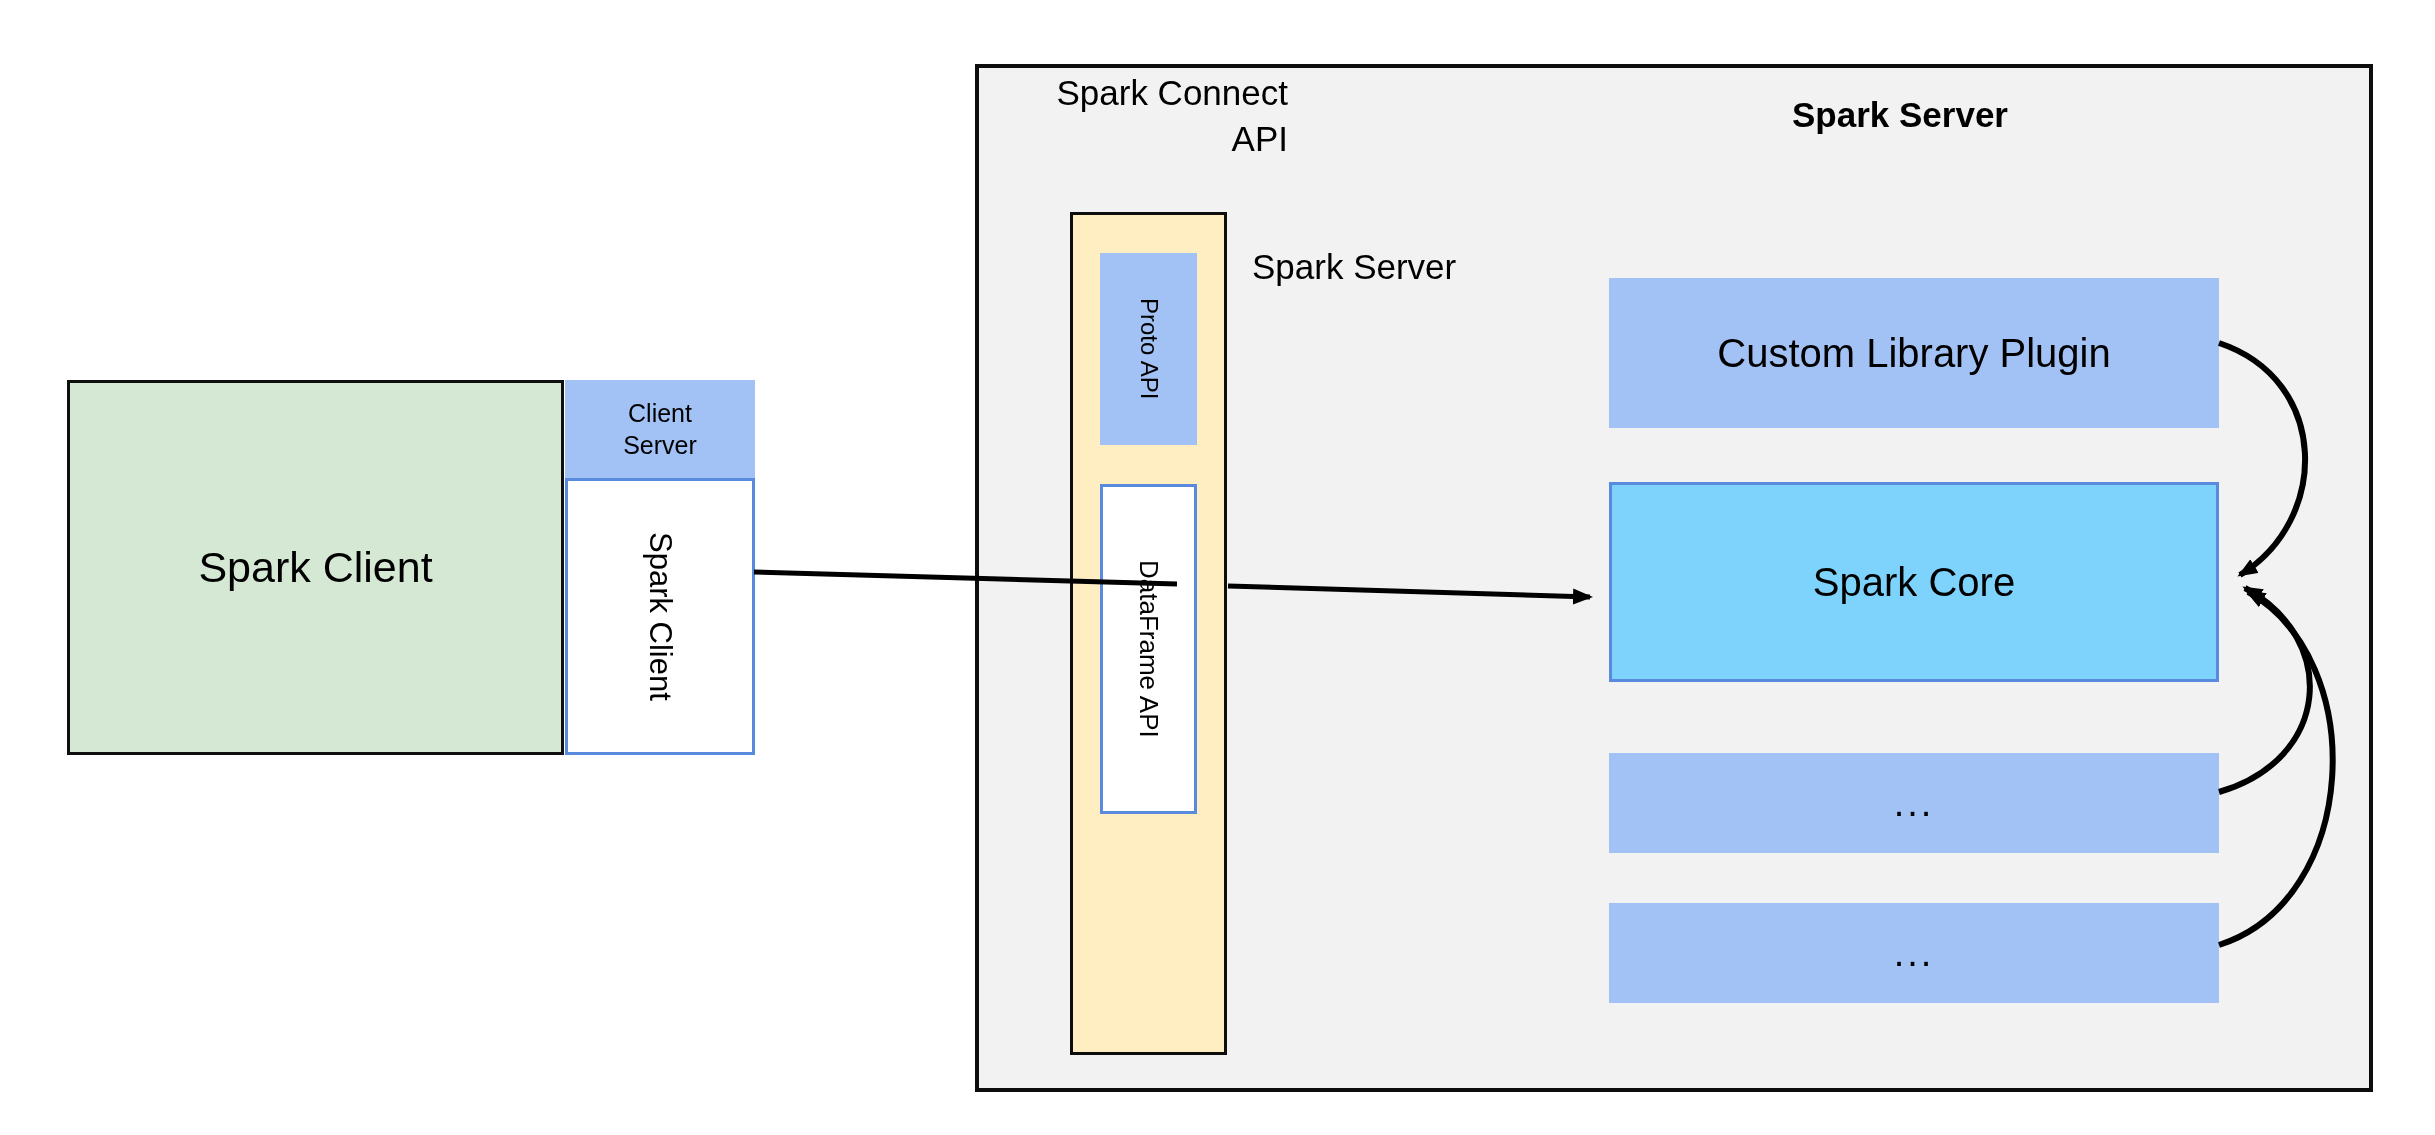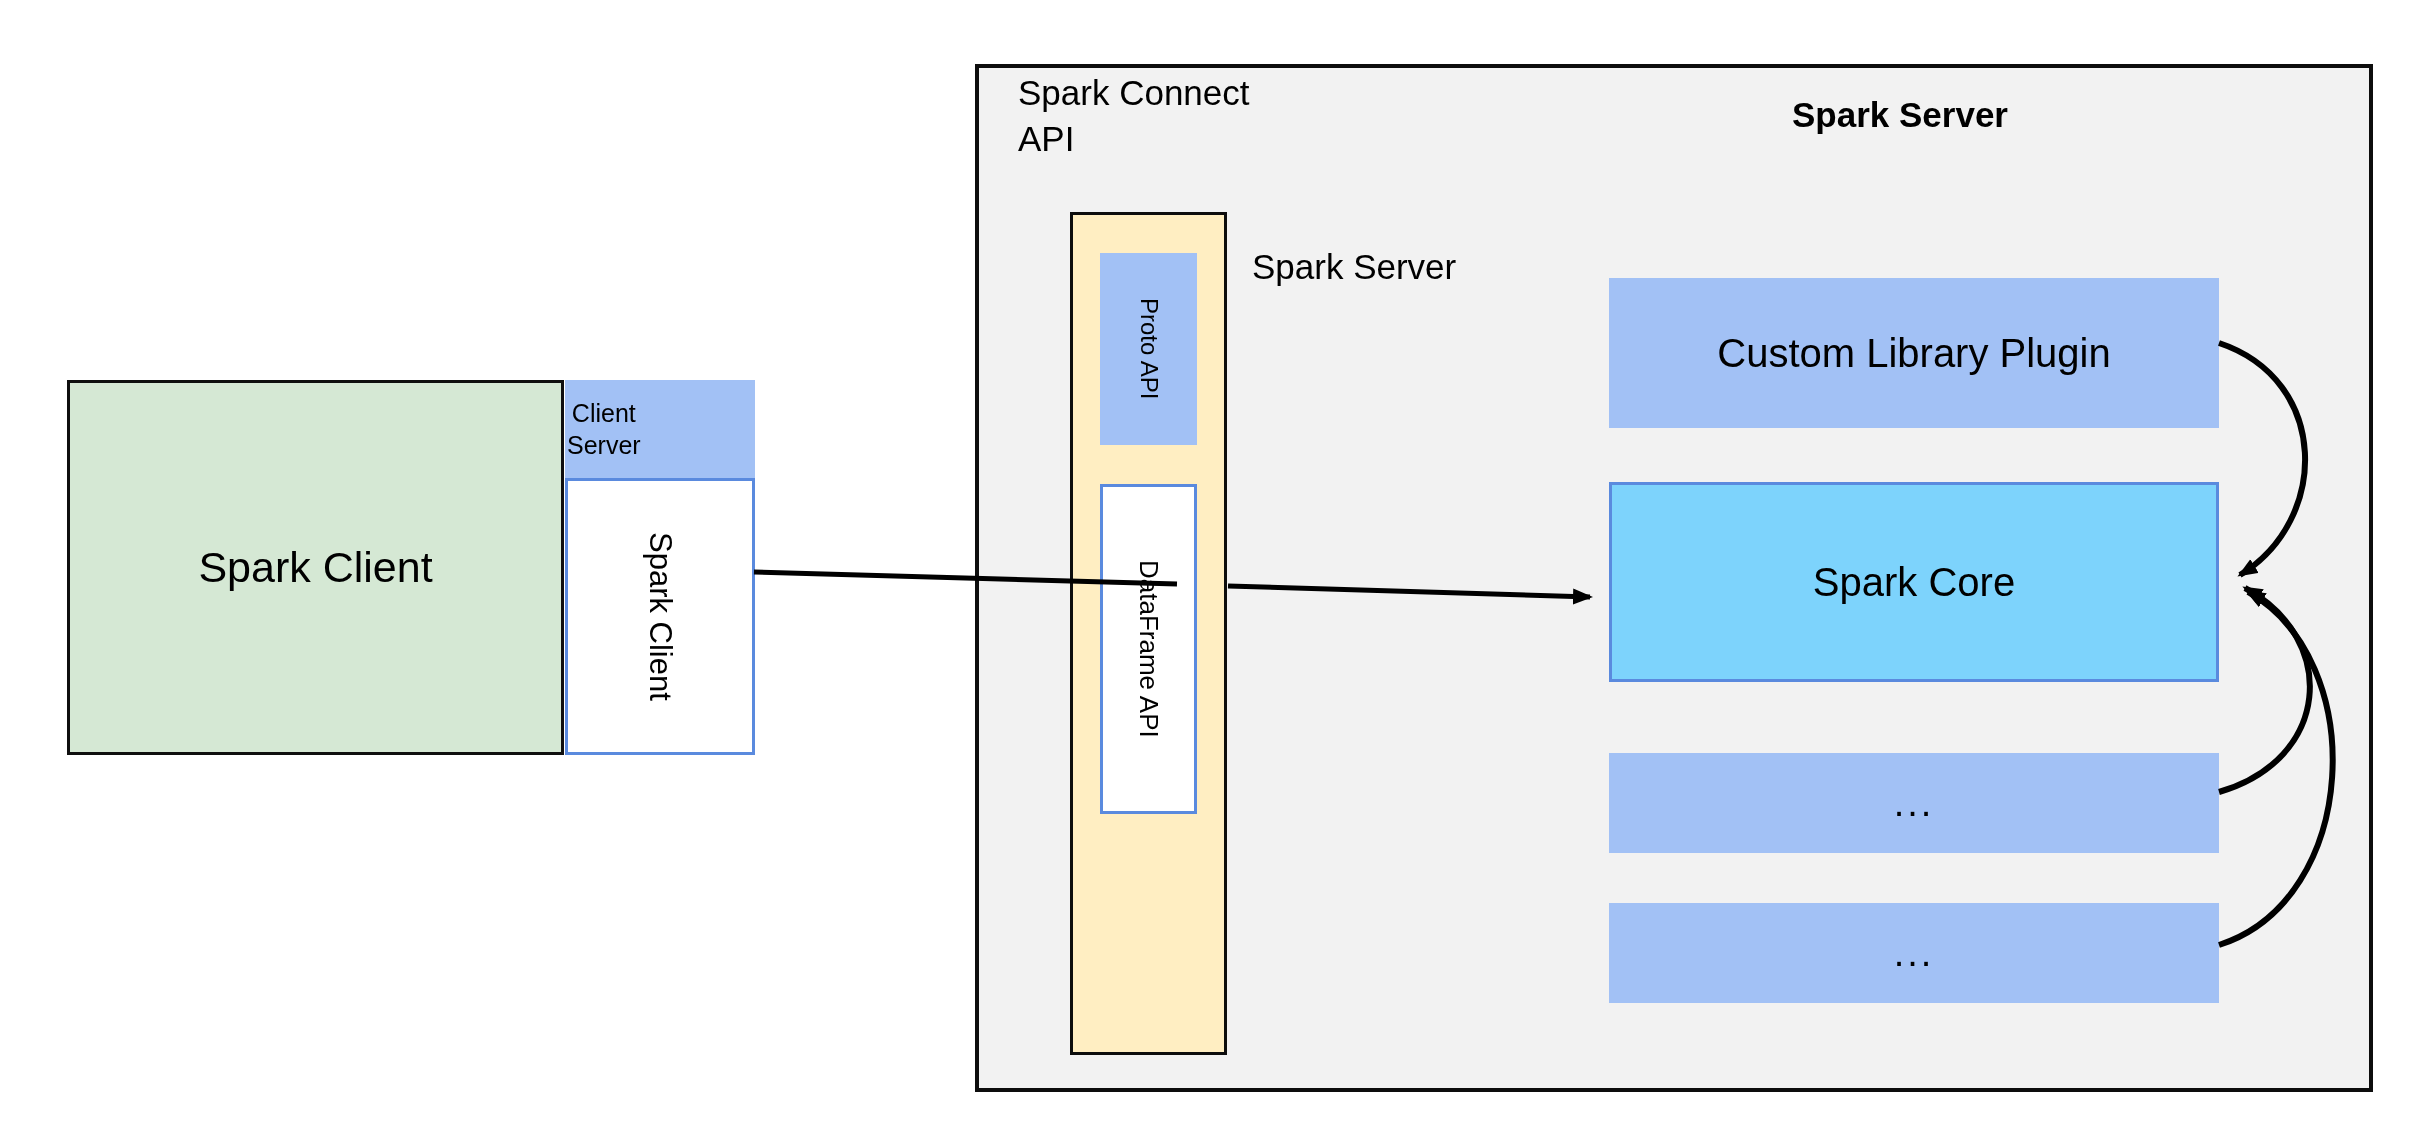--- a/index.html
+++ b/index.html
@@ -26,21 +26,21 @@
     background: #d5e8d4;
     border: 3px solid #0f0f0f;
     display: flex; align-items: center; justify-content: center;
     text-align: center;
     font-size: 43px; color: #000000; line-height: 1.28;
   }
   .client-pkg-header {
     left: 565px; top: 380px; width: 190px; height: 99px;
     background: #a2c1f5;
     border: 2px solid #a2c1f5;
-    display: flex; align-items: center; 
+    display: flex; align-items: center; justify-content: center;
     text-align: center;
     font-size: 25px; color: #000000; line-height: 1.25;
   }
   .spark-client-box {
     left: 565px; top: 478px; width: 190px; height: 277px;
     background: #ffffff;
     border: 3px solid #5a8ade;
     display: flex; align-items: center; justify-content: center;
   }
   .vtext {
@@ -51,21 +51,21 @@
   .spark-client-label { font-size: 31px; color: #000000; }
 
   
   .server-panel {
     left: 975px; top: 64px; width: 1398px; height: 1028px;
     background: #f2f2f2;
     border: 4px solid #0d0d0d;
   }
   .connect-api-title {
     left: 1018px; top: 70px; width: 270px;
-    text-align: left;
+    text-align: right;
     font-size: 35px; color: #000000; line-height: 1.3;
   }
   .server-title {
     left: 1690px; top: 95px; width: 420px;
     text-align: center;
     font-size: 35px; font-weight: bold; color: #000000;
   }
   .server-lib-label {
     left: 1252px; top: 245px; width: 310px;
     font-size: 35px; color: #000000; line-height: 1.28;

